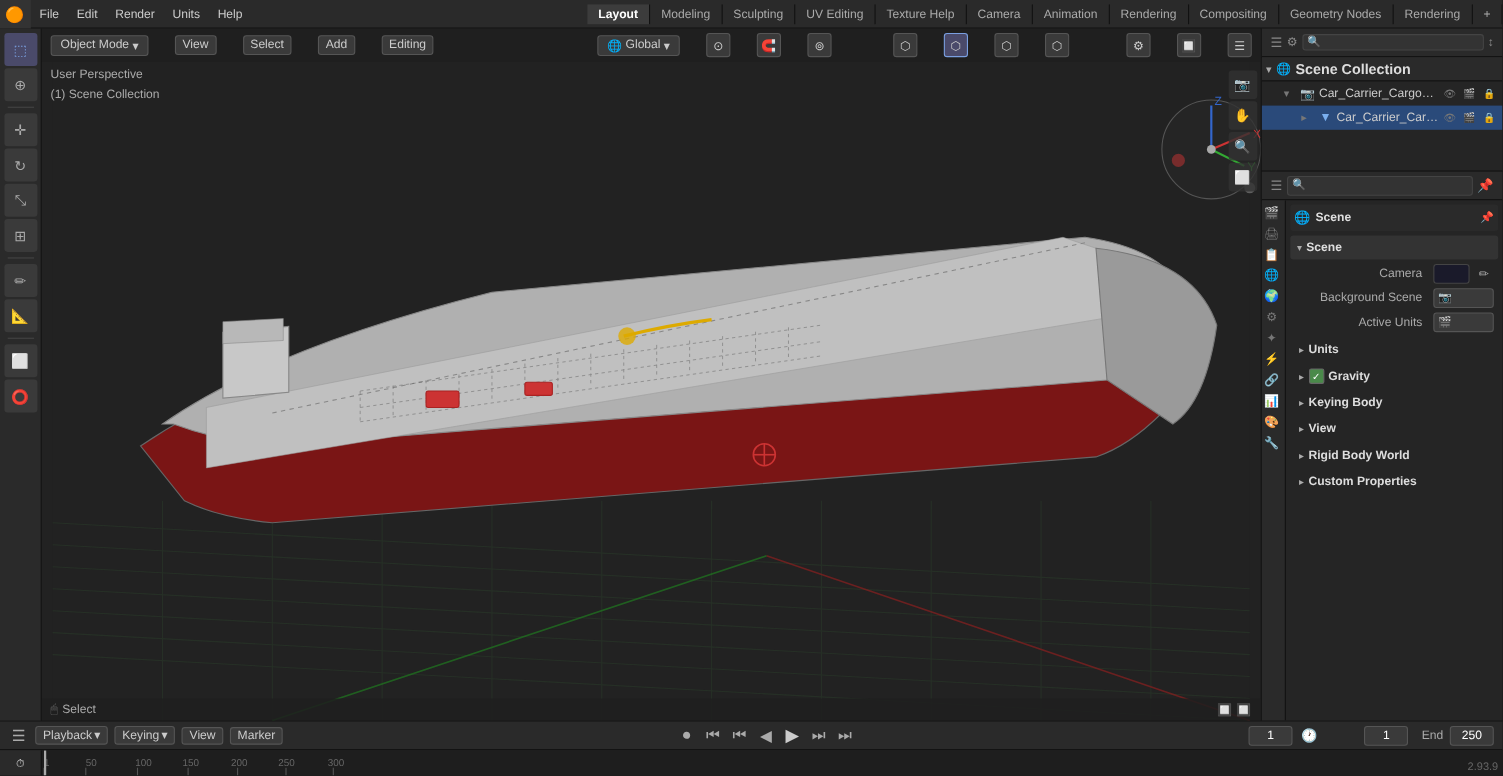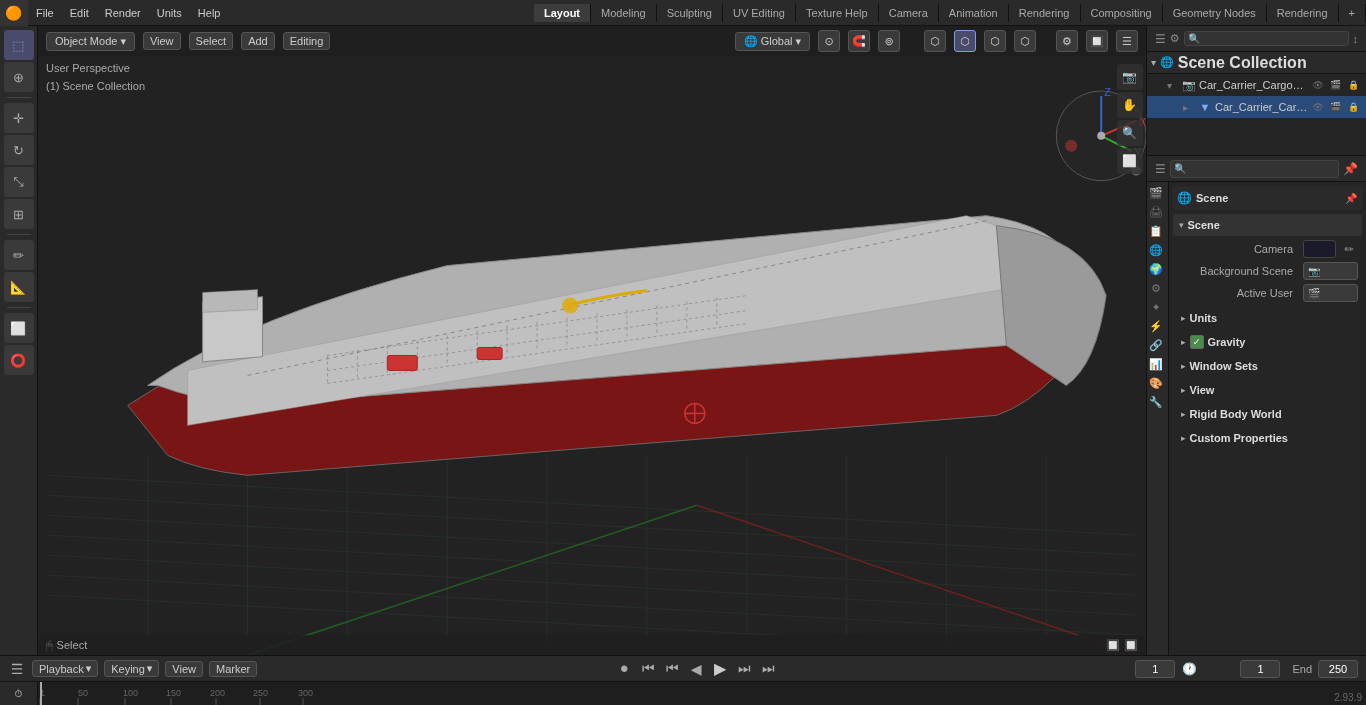--- a/index.html
+++ b/index.html
@@ -112,21 +112,21 @@
     #viewport-header {
       position: absolute;
       top: 0;
       left: 0;
       right: 0;
       height: 30px;
       background: rgba(30,30,30,0.85);
       display: flex;
       align-items: center;
       padding: 0 8px;
-      gap: 8px;
+      gap: 24px;
       z-index: 10;
     }
     .vp-mode-btn {
       background: #3a3a3a;
       border: 1px solid #555;
       color: #ccc;
       padding: 2px 8px;
       border-radius: 3px;
       cursor: pointer;
       font-size: 11px;
@@ -478,21 +478,21 @@
       display: flex;
       align-items: center;
       padding: 0 4px;
       background: #2a2a2a;
       border-bottom: 1px solid #111;
       gap: 4px;
     }
 
     
     .collection-label {
-      font-size: 16px;
+      font-size: 13px;
       color: #ddd;
       font-weight: bold;
     }
 
     #props-tabs-vertical {
       display: flex;
       flex-direction: column;
       background: #2a2a2a;
       width: 22px;
       border-right: 1px solid #111;
@@ -788,21 +788,21 @@
             </div>
 
             <div class="props-row">
               <div class="props-label">Background Scene</div>
               <div class="props-value" style="background:#3a3a3a;">
                 <span style="font-size:10px;color:#888;">📷</span>
               </div>
             </div>
 
             <div class="props-row">
-              <div class="props-label">Active User</div>
+              <div class="props-label">Active Units</div>
               <div class="props-value" style="background:#3a3a3a;">
                 <span style="font-size:10px;color:#888;">🎬</span>
               </div>
             </div>
           </div>
 
           <div class="props-section">
             <div class="props-collapse-row">
               <span class="props-section-arrow">▸</span>
               <span class="props-section-label">Units</span>
@@ -813,21 +813,21 @@
             <div class="props-collapse-row">
               <span class="props-section-arrow">▸</span>
               <div class="props-checkbox">✓</div>
               <span class="props-section-label">Gravity</span>
             </div>
           </div>
 
           <div class="props-section">
             <div class="props-collapse-row">
               <span class="props-section-arrow">▸</span>
-              <span class="props-section-label">Window Sets</span>
+              <span class="props-section-label">Keying Body</span>
             </div>
           </div>
 
           <div class="props-section">
             <div class="props-collapse-row">
               <span class="props-section-arrow">▸</span>
               <span class="props-section-label">View</span>
             </div>
           </div>
 

